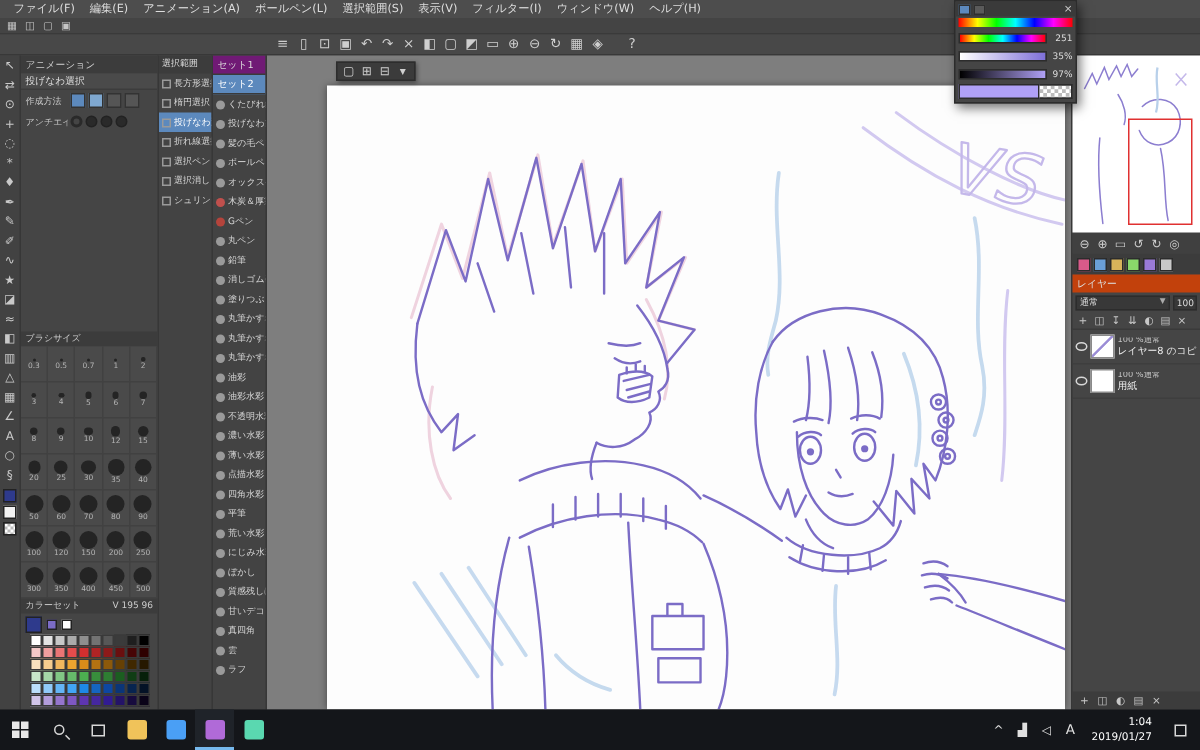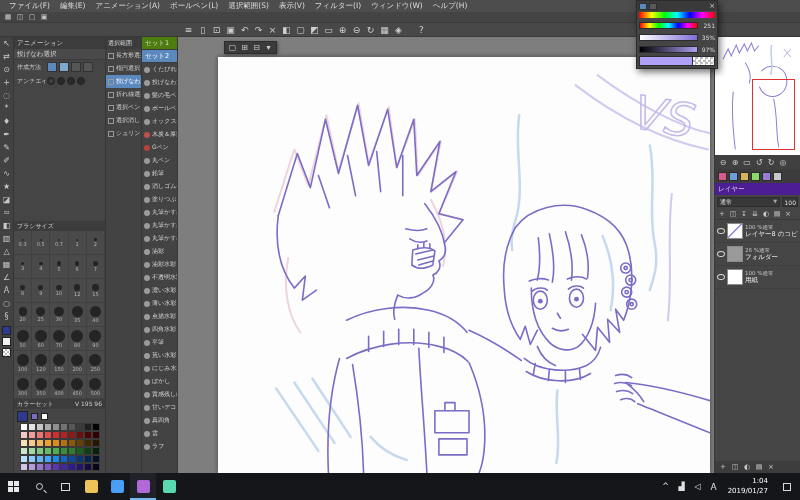--- a/index.html
+++ b/index.html
@@ -56,21 +56,21 @@
   .cs-sw{width:8px;height:8px;border:1px solid #3a3a3a}
 
   
   .subtool{width:36px;background:#434343;border-right:1px solid #373737;display:flex;flex-direction:column;flex:none;overflow:hidden}
   .sthead{height:12px;background:#3c3c3c;color:#ddd;font-size:6px;line-height:12px;padding:0 2px;white-space:nowrap;overflow:hidden;flex:none}
   .srow{height:13px;display:flex;align-items:center;gap:2px;padding:0 2px;font-size:6px;color:#d5d5d5;white-space:nowrap;overflow:hidden;flex:none}
   .srow.selected{background:#5c89bd;color:#fff}
   .srow .sic{width:6px;height:6px;border:1px solid #9a9a9a;flex:none}
   .brow{height:13px;display:flex;align-items:center;gap:2px;padding:0 2px;font-size:6px;color:#d5d5d5;white-space:nowrap;overflow:hidden;flex:none}
   .brow .bic{width:6px;height:6px;border-radius:50%;background:#9a9a9a;flex:none}
-  .btab{height:13px;background:#4d7c0f;border-bottom:1px solid #3a3a3a;color:#ddd;font-size:6.5px;line-height:13px;padding:0 3px;flex:none}
+  .btab{height:13px;background:#701a75;border-bottom:1px solid #3a3a3a;color:#ddd;font-size:6.5px;line-height:13px;padding:0 3px;flex:none}
   .btab.selected{background:#5c89bd;color:#fff}
 
   
   .canvas-wrap{flex:1;background:#7e7e7e;position:relative;overflow:hidden;min-width:0}
   .canvas{position:absolute;left:40px;top:20px;right:4px;bottom:0;background:#fdfdfd;box-shadow:0 0 5px rgba(0,0,0,.45)}
   .canvas svg{width:100%;height:100%;display:block}
   .float-toolbar{position:absolute;left:46px;top:4px;height:13px;background:#3b3b3b;border:1px solid #2d2d2d;display:flex;align-items:center;gap:1px;padding:0 2px;box-shadow:1px 1px 3px rgba(0,0,0,.4)}
   .ficon{width:11px;font-size:8px;color:#cfcfcf;text-align:center}
 
   
@@ -78,21 +78,21 @@
   .nav-thumb{height:118px;background:#fff;position:relative;flex:none}
   .nav-thumb svg{width:100%;height:100%;display:block}
   .viewrect{position:absolute;left:44%;top:36%;width:50%;height:60%;border:1px solid #e03131}
   .nav-controls{height:14px;background:#404040;display:flex;align-items:center;gap:2px;padding:0 3px;flex:none}
   .nicon{font-size:8px;color:#cfcfcf;width:10px;text-align:center}
   .palette-tabs{height:14px;background:#3c3c3c;display:flex;align-items:center;gap:2px;padding:0 3px;flex:none}
   .dkicon{width:9px;height:9px;border:1px solid #2c2c2c}
 
   
   .layers{flex:1;display:flex;flex-direction:column;min-height:0}
-  .ltitle{height:12px;background:#4c1d95;color:#ddd;font-size:6.5px;line-height:12px;padding:0 3px;flex:none}
+  .ltitle{height:12px;background:#c2410c;color:#ddd;font-size:6.5px;line-height:12px;padding:0 3px;flex:none}
   .blendrow{height:13px;display:flex;align-items:center;gap:2px;padding:0 2px;flex:none}
   .combo{flex:1;height:10px;background:#383838;border:1px solid #2c2c2c;color:#ddd;font-size:6px;line-height:9px;padding:0 2px;display:flex;justify-content:space-between;align-items:center}
   .car{font-size:5px;color:#aaa}
   .opval{width:16px;height:10px;background:#383838;border:1px solid #2c2c2c;color:#ddd;font-size:6px;line-height:9px;text-align:right;padding:0 1px}
   .lcmds{height:12px;display:flex;align-items:center;gap:1px;padding:0 2px;border-bottom:1px solid #3a3a3a;flex:none}
   .lcicon{width:10px;font-size:7px;color:#c8c8c8;text-align:center}
   .layer-row{height:23px;display:flex;align-items:center;gap:2px;padding:0 2px;border-bottom:1px solid #3e3e3e;flex:none}
   .layer-row.selected{background:#6d8fb2}
   .eye{width:8px;flex:none;display:flex;justify-content:center}
   .eye::before{content:"";width:6px;height:4px;border:1px solid #d8d8d8;border-radius:50%}
@@ -840,28 +840,20 @@
               <span class="eye"></span>
               <span class="lthumb"></span>
               <span class="ltext">
                 <span class="lmeta">100 %通常</span>
                 <span class="lname">レイヤー8 のコピー</span>
               </span>
             </div>
 
 
 
-            <div class="layer-row folder">
-              <span class="eye"></span>
-              <span class="lthumb"></span>
-              <span class="ltext">
-                <span class="lmeta">26 %通常</span>
-                <span class="lname">フォルダー</span>
-              </span>
-            </div>
 
 
             <div class="layer-row paper">
               <span class="eye"></span>
               <span class="lthumb"></span>
               <span class="ltext">
                 <span class="lmeta">100 %通常</span>
                 <span class="lname">用紙</span>
               </span>
             </div>

